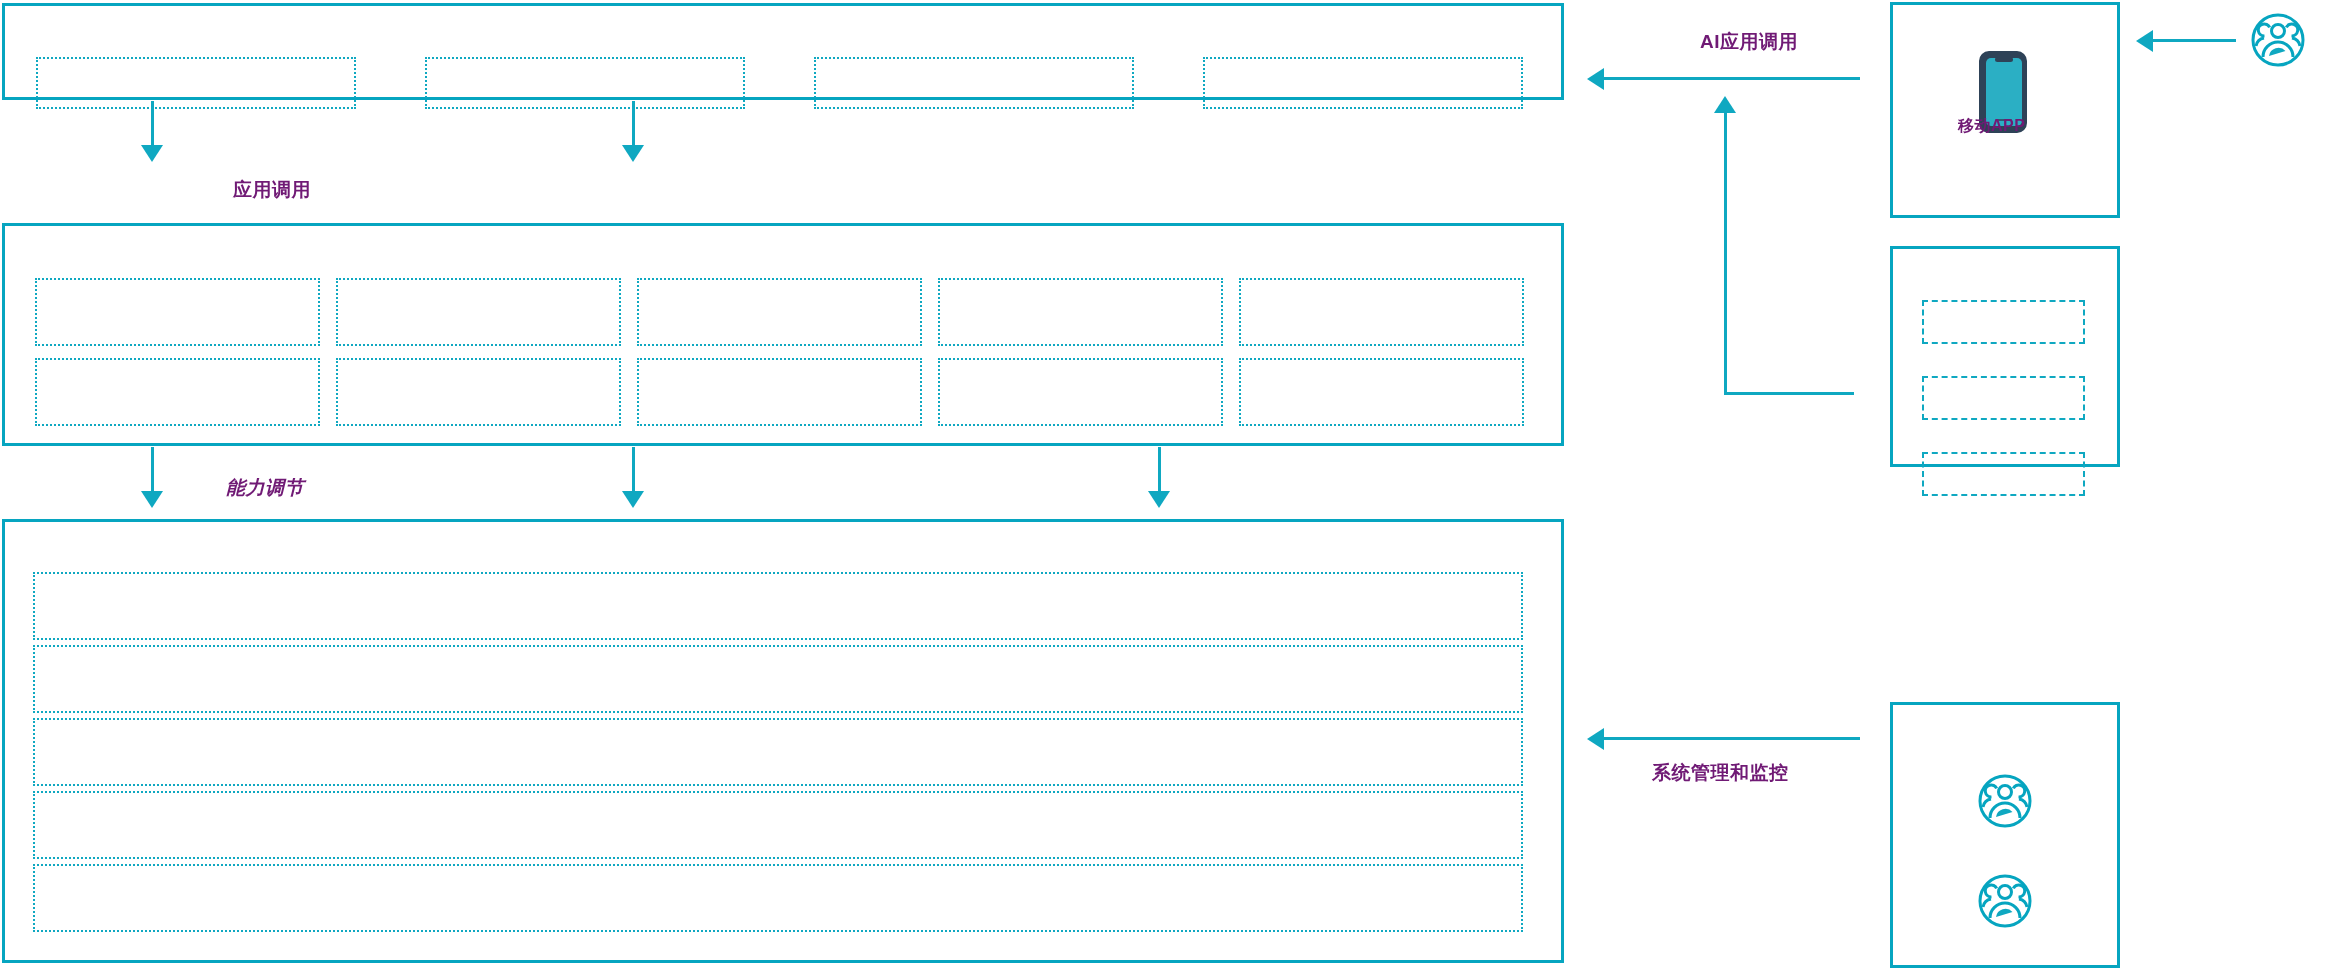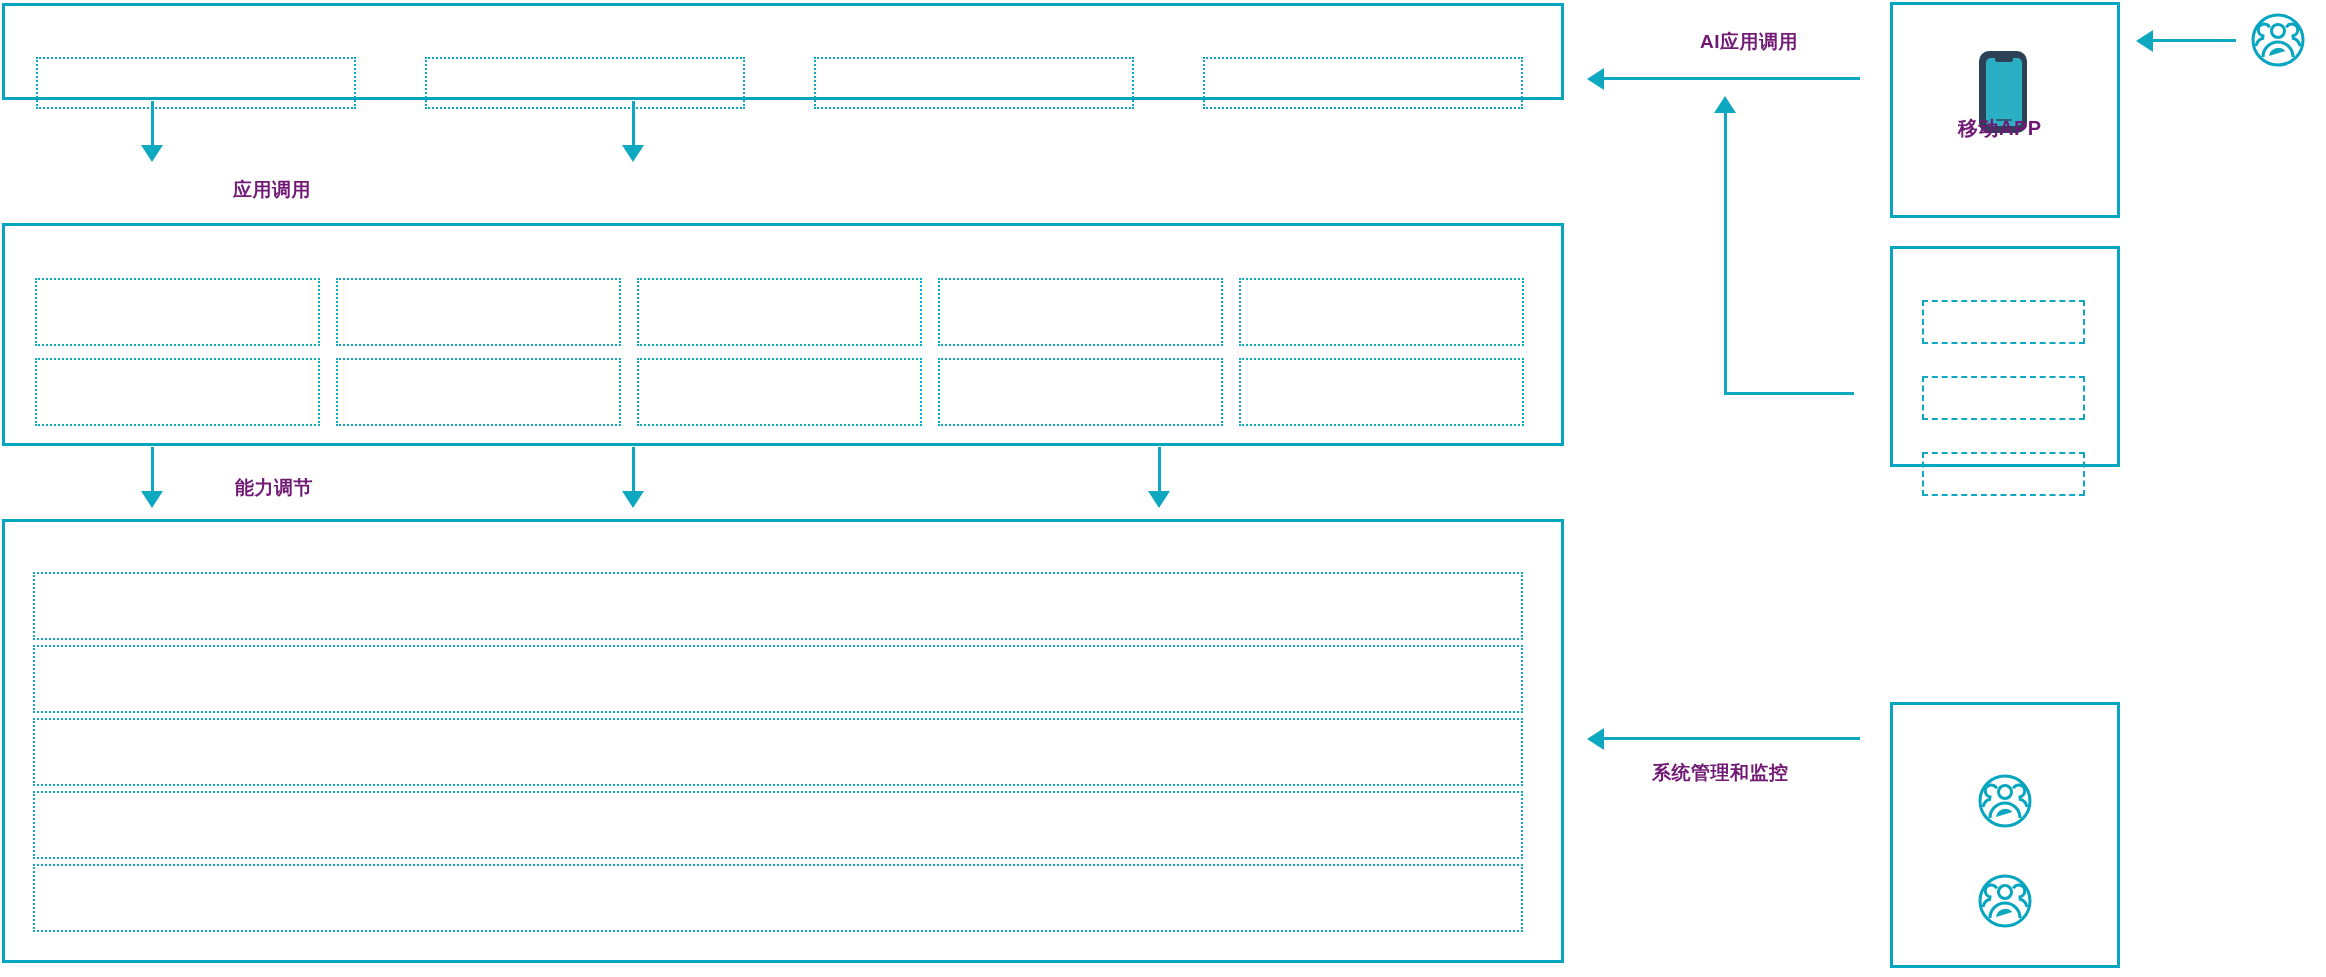--- a/index.html
+++ b/index.html
@@ -41,21 +41,21 @@
   .label {
     position: absolute;
     color: #701a75;
     font-size: 19px;
     font-weight: bold;
     line-height: 1;
     white-space: nowrap;
     letter-spacing: 0.5px;
   }
   .label-app {
-    font-size: 20px;
+    font-size: 16px;
   }
 
   
   .vline {
     position: absolute;
     background: #0FA8C1;
     width: 3px;
   }
   .hline {
     position: absolute;
@@ -125,21 +125,21 @@
   <div class="dbox" style="left:637px; top:358px; width:285px; height:68px;"></div>
   <div class="dbox" style="left:938px; top:358px; width:285px; height:68px;"></div>
   <div class="dbox" style="left:1239px; top:358px; width:285px; height:68px;"></div>
 
   <div class="vline" style="left:151px; top:447px; height:46px;"></div>
   <div class="arrow-down" style="left:141px; top:491px;"></div>
   <div class="vline" style="left:632px; top:447px; height:46px;"></div>
   <div class="arrow-down" style="left:622px; top:491px;"></div>
   <div class="vline" style="left:1158px; top:447px; height:46px;"></div>
   <div class="arrow-down" style="left:1148px; top:491px;"></div>
-  <div class="label" style="left:235px; top:478px;">能力调节</div>
+  <div class="label" style="left:226px; top:478px;font-style:italic;">能力调节</div>
 
   <div class="panel" style="left:2px; top:519px; width:1562px; height:444px;"></div>
 
   <div class="dbox" style="left:33px; top:572px; width:1490px; height:68px;"></div>
   <div class="dbox" style="left:33px; top:645px; width:1490px; height:68px;"></div>
   <div class="dbox" style="left:33px; top:718px; width:1490px; height:68px;"></div>
   <div class="dbox" style="left:33px; top:791px; width:1490px; height:68px;"></div>
   <div class="dbox" style="left:33px; top:864px; width:1490px; height:68px;"></div>
 
   <div class="arrow-left" style="left:1587px; top:68px;"></div>

